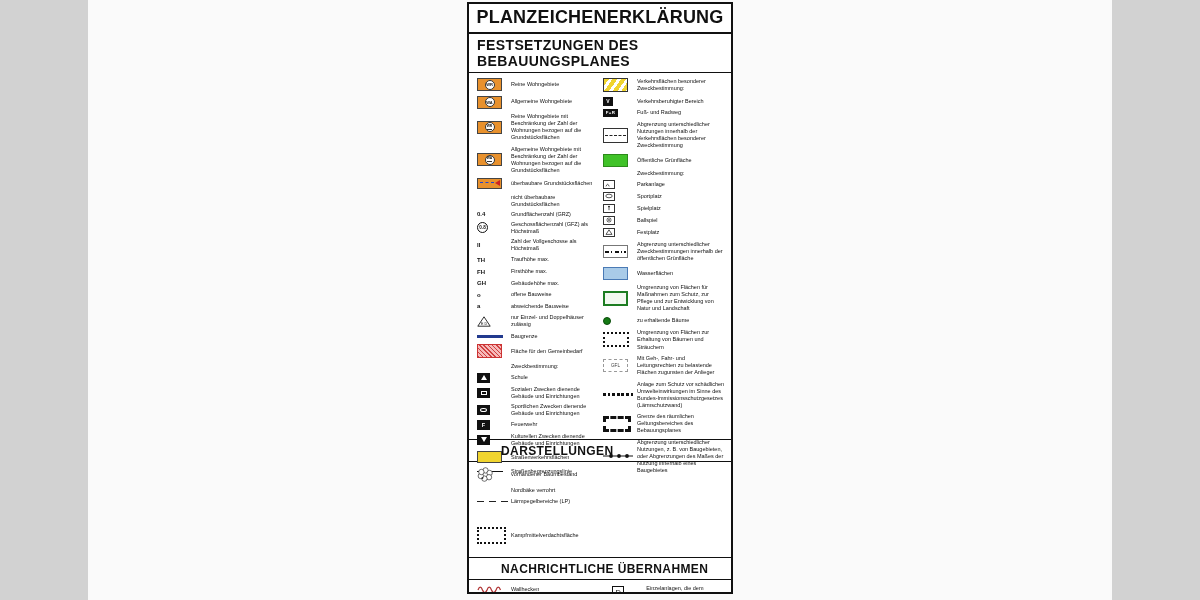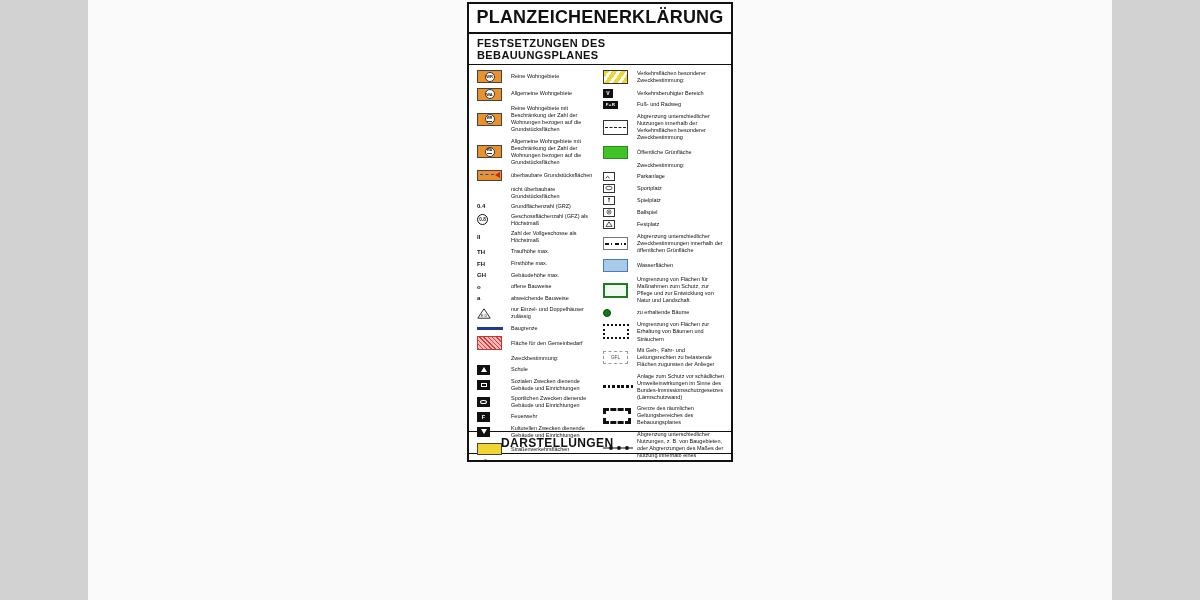--- a/index.html
+++ b/index.html
@@ -1,24 +1,24 @@
 <!DOCTYPE html>
 <html><head>
 <meta charset="utf-8">
 <style>
   html,body{margin:0;padding:0;width:1200px;height:600px;background:#fafafa;overflow:hidden;
     font-family:"Liberation Sans",sans-serif;color:#111;}
   .edge{position:absolute;top:0;height:600px;background:#d2d2d2;}
   .edge.left{left:0;width:88px;}
   .edge.right{left:1112px;width:88px;}
-  .page{position:absolute;left:467px;top:2px;width:266px;height:460px;background:#fff;
+  .page{position:absolute;left:467px;top:2px;width:266px;height:592px;background:#fff;
     border:2px solid #111;box-sizing:border-box;overflow:hidden;}
   .title{border-bottom:2px solid #111;padding:3px 4px 4px;font-size:18px;font-weight:bold;
     text-align:center;white-space:nowrap;letter-spacing:.2px;}
-  .sec-head{font-weight:bold;font-size:11px;padding:3px 8px 3px;border-bottom:1.5px solid #111;
+  .sec-head{font-weight:bold;font-size:14px;padding:3px 8px 3px;border-bottom:1.5px solid #111;
     letter-spacing:.4px;}
   .sec-head.rule-top{border-top:1.5px solid #111;font-size:12px;padding-top:4px;padding-left:32px;}
   .cols{display:flex;padding:5px 6px 0 8px;height:366px;box-sizing:border-box;}
   .col{width:50%;display:flex;flex-direction:column;}
   .col.left{padding-right:4px;}
   .item{display:flex;align-items:center;margin-bottom:4.5px;}
   .item.tight{margin-bottom:3px;}
   .sym{flex:0 0 34px;display:flex;justify-content:flex-start;align-items:center;}
   .lbl{font-size:5.5px;line-height:1.28;}
   
@@ -469,20 +469,21 @@
   <div class="kennz-body">
     <div class="item">
       <span class="sym">
           <span class="s-kampf"></span>
         </span>
       <span class="lbl">Kampfmittelverdachtsfläche</span>
     </div>
   </div>
 
   <div class="spacer-k"></div>
+  <div class="sec-head rule-top">NACHRICHTLICHE ÜBERNAHMEN</div>
   <div class="nachr-body">
     <div class="nachr-left">
       <div class="item">
         <span class="sym">
             <svg width="26" height="8" viewBox="0 0 26 8">
               <path d="M1 5 C2.5 1.2 4 1.2 5.5 5 C7 8.4 8.5 8.4 10 5 C11.5 1.2 13 1.2 14.5 5 C16 8.4 17.5 8.4 19 5 C20.5 1.2 22 1.2 23.5 5" fill="none" stroke="#b03434" stroke-width="1.3"></path>
             </svg>
           </span>
         <span class="lbl">Wallhecken</span>
       </div>

